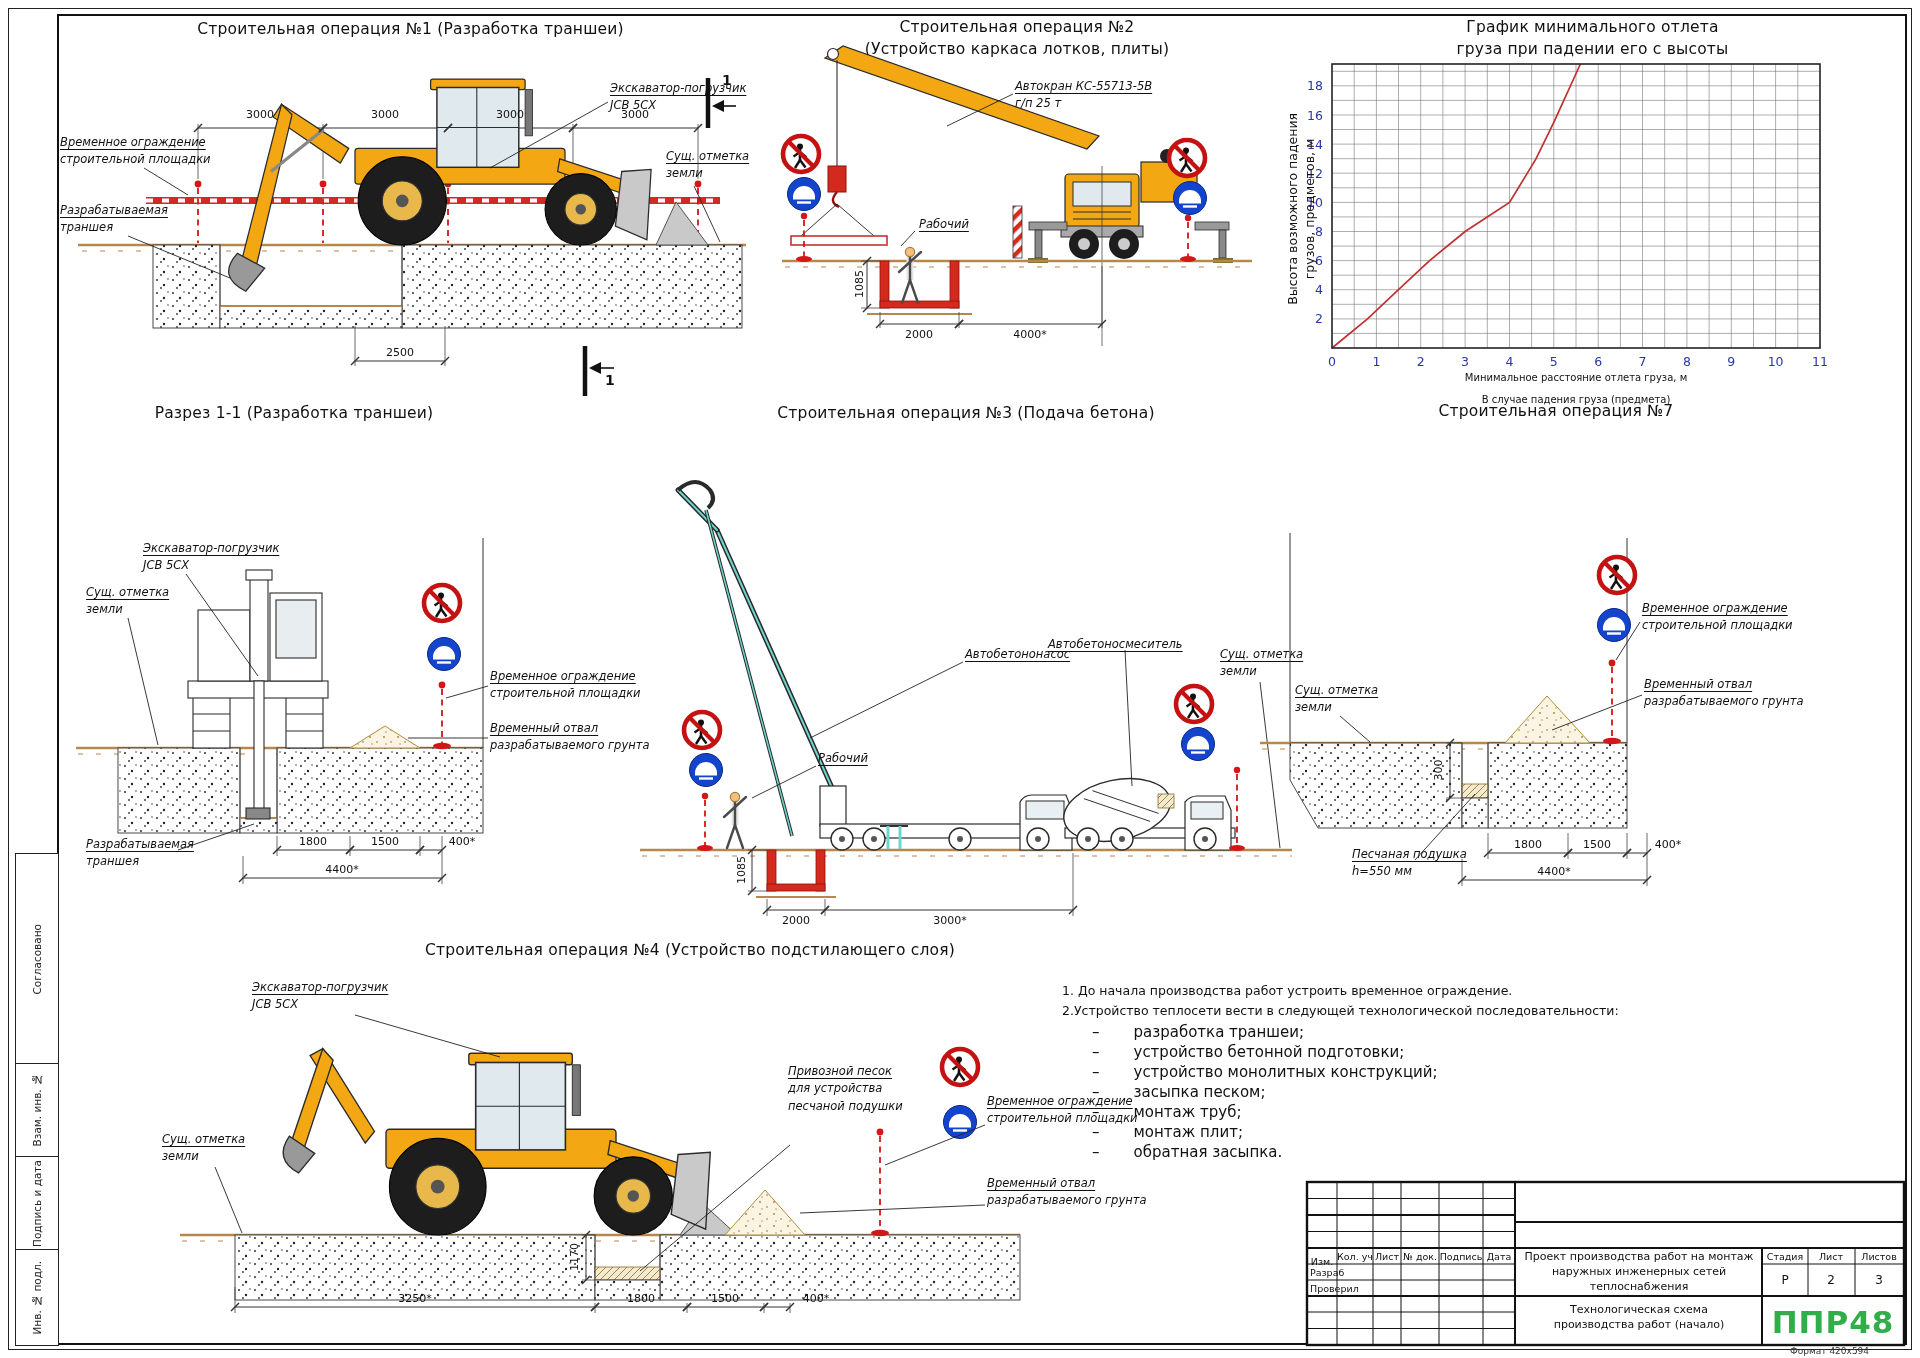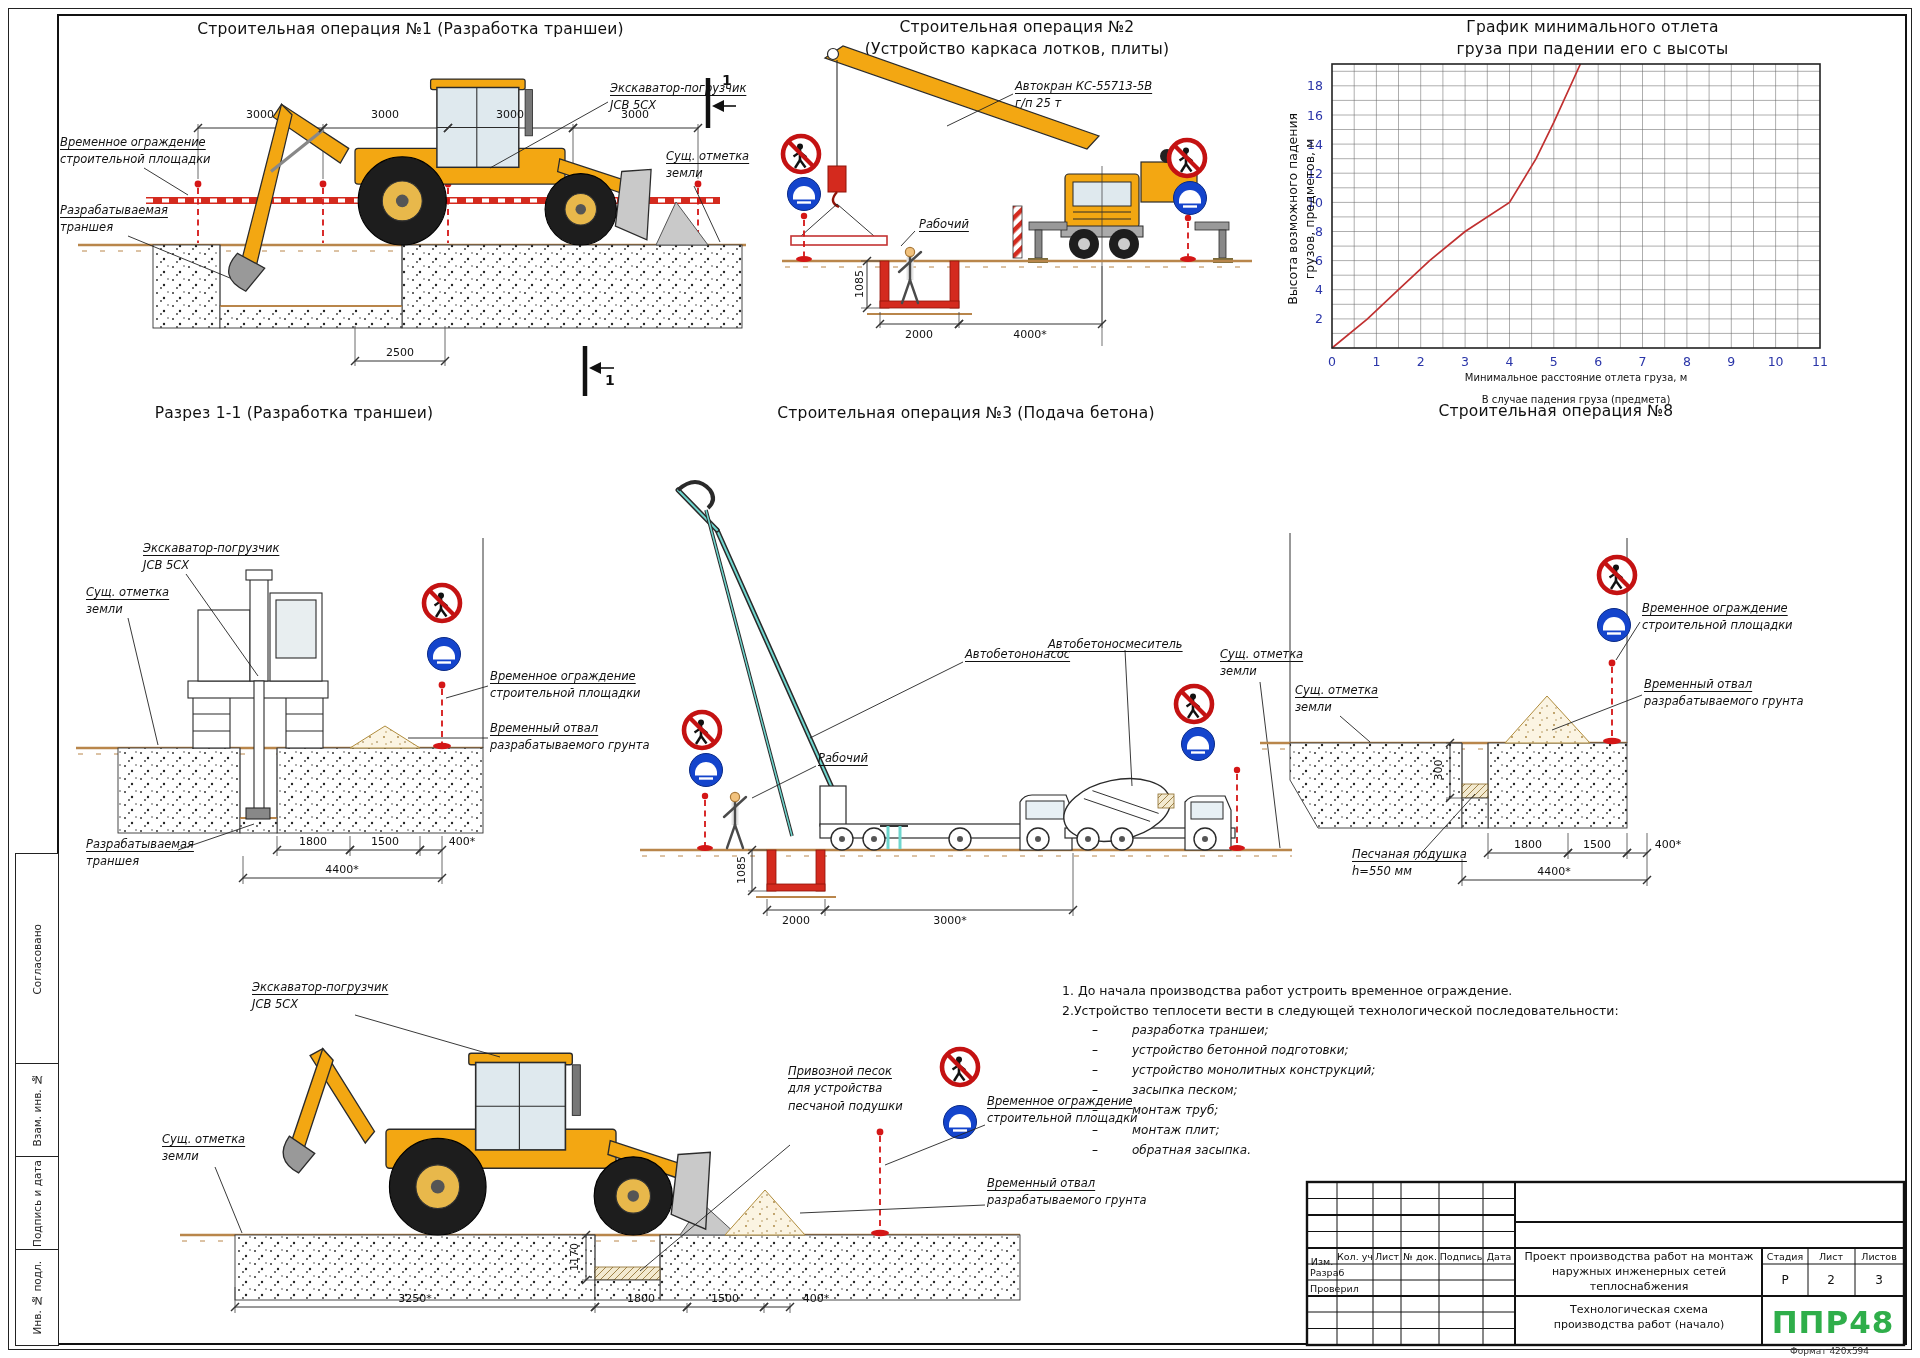--- a/index.html
+++ b/index.html
@@ -39,21 +39,21 @@
   .postline{stroke:#D41616;stroke-width:1.8;stroke-dasharray:6 4.5;}
   .postdot{fill:#D41616;}
   .mline{stroke:#2b2b2b;stroke-width:1.1;fill:#fff;}
   .yellow{fill:#F3A712;stroke:#2b2b2b;stroke-width:1.2;}
   .boomline{stroke:#2a2a2a;stroke-width:5;stroke-linecap:round;}
   .boomcyan{stroke:#6FD6CE;stroke-width:2;stroke-linecap:round;}
   .hoseline{stroke:#2a2a2a;stroke-width:3.5;}
   .hosecyan{stroke:#6FD6CE;stroke-width:1.5;}
   
   .nline{position:absolute;font-size:12.5px;white-space:nowrap;}
-  .nitem{position:absolute;font-size:12px;white-space:nowrap;font-style:italic;}
+  .nitem{position:absolute;font-size:15px;white-space:nowrap;}
   .nitem::before{content:"–";margin-right:34px;}
   
   .tbtxt{position:absolute;font-size:9.5px;white-space:nowrap;}
   .tbc{text-align:center;transform:translateX(-50%);}
   .tbbig{position:absolute;font-size:11px;line-height:1.35;text-align:center;}
   .logo{position:absolute;font-size:31px;font-weight:bold;color:#2FAE4A;letter-spacing:1px;text-align:center;}
   .fmt{position:absolute;font-size:9px;color:#333;}
   .mbox{position:absolute;left:15px;width:42px;border:1.3px solid #222;display:flex;align-items:center;justify-content:center;background:#fff;}
   .mbox span{writing-mode:vertical-rl;transform:rotate(180deg);font-size:10.5px;white-space:nowrap;color:#222;}
 </style>
@@ -548,21 +548,21 @@
     <div class="lbl" style="left:198px;top:352px">
       <span class="u">Рабочий</span></div>
     <div class="lbl" style="left:600px;top:248px">
       <span class="u">Сущ. отметка</span><br><span>земли</span></div>
     <div class="dimv" style="left:121px;top:472px">1085</div>
     <div class="dim" style="left:176px;top:516px">2000</div>
     <div class="dim" style="left:330px;top:516px">3000*</div>
   </div>
 
   <div class="sec" style="left:1200px;top:398px;width:712px;height:500px">
-    <div class="t" style="left:0;right:0;top:4px">Строительная операция №8</div>
+    <div class="t" style="left:0;right:0;top:4px">Строительная операция №7</div>
     <svg class="art" width="712" height="500">
       <line x1="90" y1="135" x2="90" y2="345" stroke="#333" stroke-width="1"></line>
       <line x1="427" y1="140" x2="427" y2="345" stroke="#333" stroke-width="1"></line>
       <line class="ground" x1="60" y1="345" x2="427" y2="345"></line>
       <line class="gdash" x1="62" y1="351" x2="427" y2="351"></line>
       <polygon class="soil" points="90,345 262,345 262,430 118,430 90,382"></polygon>
       <rect class="soil" x="288" y="345" width="139" height="85"></rect>
       <rect class="hatch" x="262" y="386" width="26" height="14"></rect>
       <rect class="soil" x="262" y="400" width="26" height="30"></rect>
       <line class="ext" x1="262" y1="345" x2="262" y2="400"></line>
@@ -610,20 +610,21 @@
     <div class="lbl" style="left:152px;top:448px">
       <span class="u">Песчаная подушка</span><br><span>h=550 мм</span></div>
     <div class="dimv" style="left:238px;top:372px">300</div>
     <div class="dim" style="left:328px;top:440px">1800</div>
     <div class="dim" style="left:397px;top:440px">1500</div>
     <div class="dim" style="left:468px;top:440px">400*</div>
     <div class="dim" style="left:354px;top:467px">4400*</div>
   </div>
 
   <div class="sec" style="left:140px;top:935px;width:1012px;height:418px">
+    <div class="t" style="left:100px;width:900px;top:6px">Строительная операция №4 (Устройство подстилающего слоя)</div>
     <svg class="art" width="1012" height="418">
       <line class="ground" x1="40" y1="300" x2="880" y2="300"></line>
       <line class="gdash" x1="42" y1="306" x2="880" y2="306"></line>
       <rect class="soil" x="95" y="300" width="360" height="65"></rect>
       <rect class="soil" x="520" y="300" width="360" height="65"></rect>
       <rect class="hatch" x="455" y="332" width="65" height="13"></rect>
       <rect class="soil" x="455" y="345" width="65" height="20"></rect>
       <line class="ext" x1="455" y1="300" x2="455" y2="345"></line>
         <line class="ext" x1="520" y1="300" x2="520" y2="345"></line>
       <polygon points="540,300 562,268 597,300" fill="#C9C9C9" stroke="#555" stroke-width="1"></polygon>

